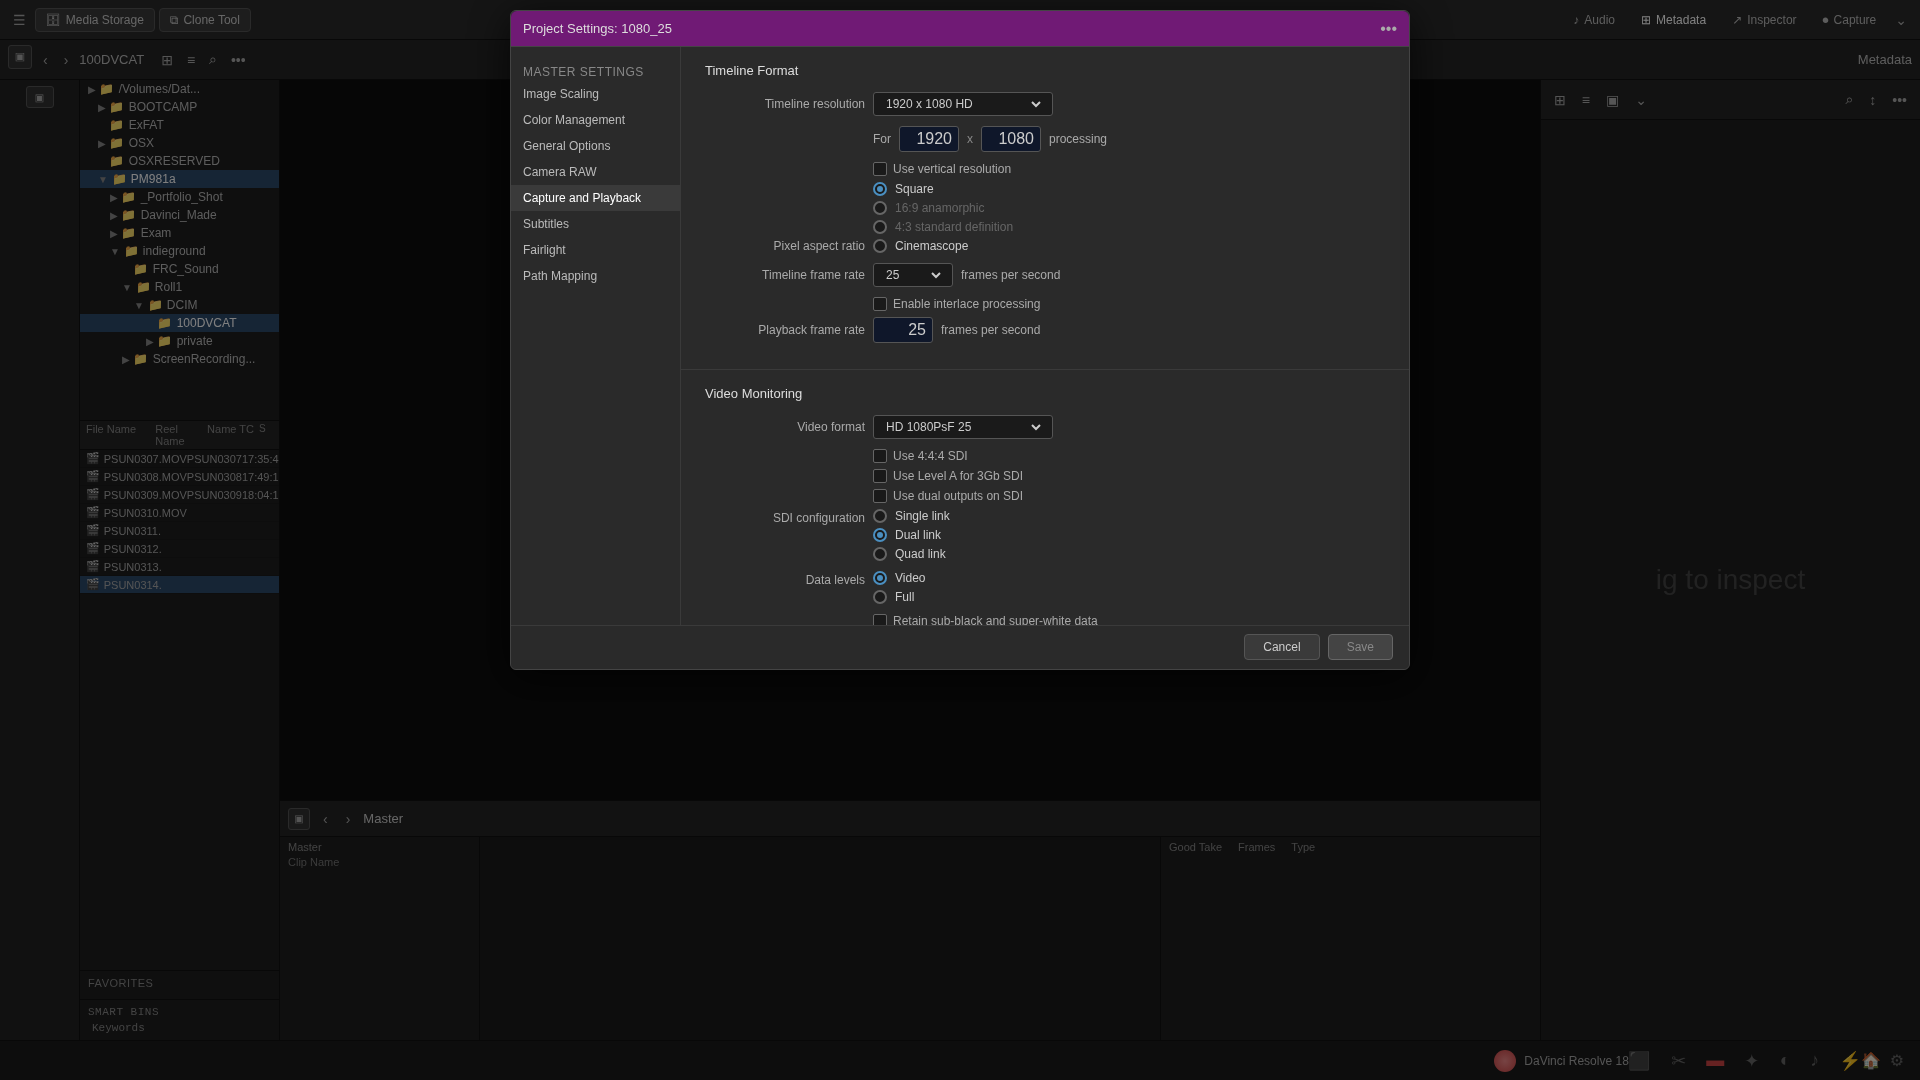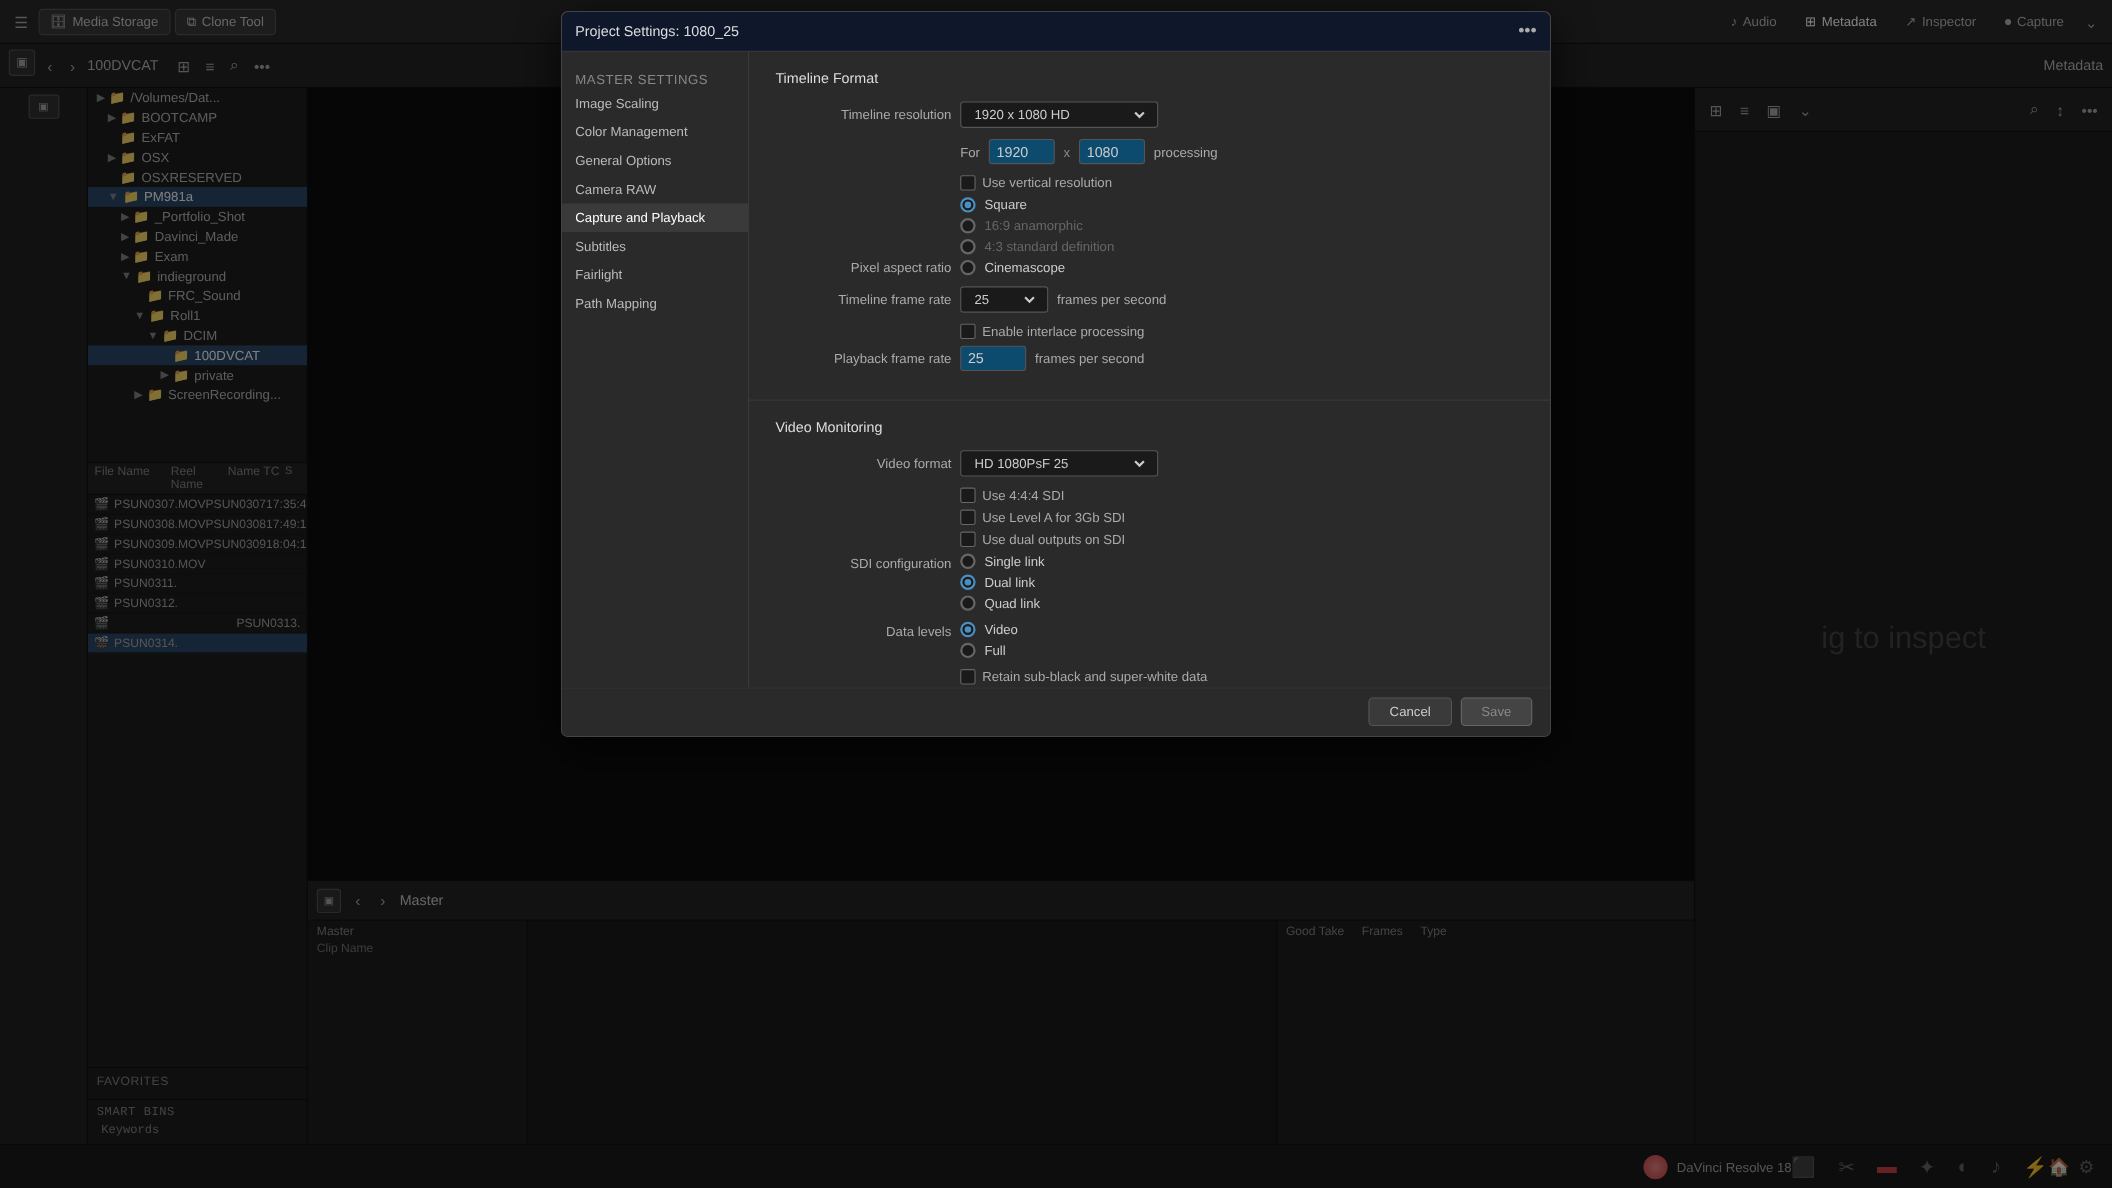--- a/index.html
+++ b/index.html
@@ -227,21 +227,21 @@
       max-height: 660px;
       background: #2a2a2a;
       border: 1px solid #444;
       border-radius: 6px;
       display: flex;
       flex-direction: column;
       box-shadow: 0 8px 40px rgba(0,0,0,0.7);
     }
     .dialog-title-bar {
       height: 36px;
-      background: #0f172a;
+      background: #701a75;
       border-bottom: 1px solid #444;
       border-radius: 6px 6px 0 0;
       display: flex;
       align-items: center;
       padding: 12px 12px;
       justify-content: space-between;
     }
     .dialog-title {
       font-size: 13px;
       color: #ddd;
@@ -339,28 +339,28 @@
       border: none;
       color: #ccc;
       font-size: 12px;
       outline: none;
       width: 100%;
       cursor: pointer;
     }
     .select-dropdown select option { background: #1a1a1a; }
 
     .num-input {
-      background: #0c4a6e;
+      background: #0f172a;
       border: 1px solid #555;
       border-radius: 3px;
       color: #ccc;
       padding: 3px 6px;
-      font-size: 13px;
+      font-size: 16px;
       width: 60px;
-      text-align: left;
+      text-align: right;
     }
 
     .text-label-inline {
       font-size: 12px;
       color: #aaa;
     }
 
     .checkbox-row {
       display: flex;
       align-items: center;
@@ -658,21 +658,21 @@
         <div class="file-row">
           <span class="file-icon">🎬</span>
           <span style="flex:2;font-size:11px;">PSUN0311.</span>
         </div>
         <div class="file-row">
           <span class="file-icon">🎬</span>
           <span style="flex:2;font-size:11px;">PSUN0312.</span>
         </div>
         <div class="file-row">
           <span class="file-icon">🎬</span>
-          <span style="flex:2;font-size:11px;text-align:right;">PSUN0313.</span>
+          <span style="flex:2;font-size:11px;">PSUN0313.</span>
         </div>
         <div class="file-row selected">
           <span class="file-icon">🎬</span>
           <span style="flex:2;font-size:11px;">PSUN0314.</span>
         </div>
       </div>
     </div>
 
     <div style="border-top:1px solid #111;padding:6px 8px;">
       <div class="favorites-title">Favorites</div>

